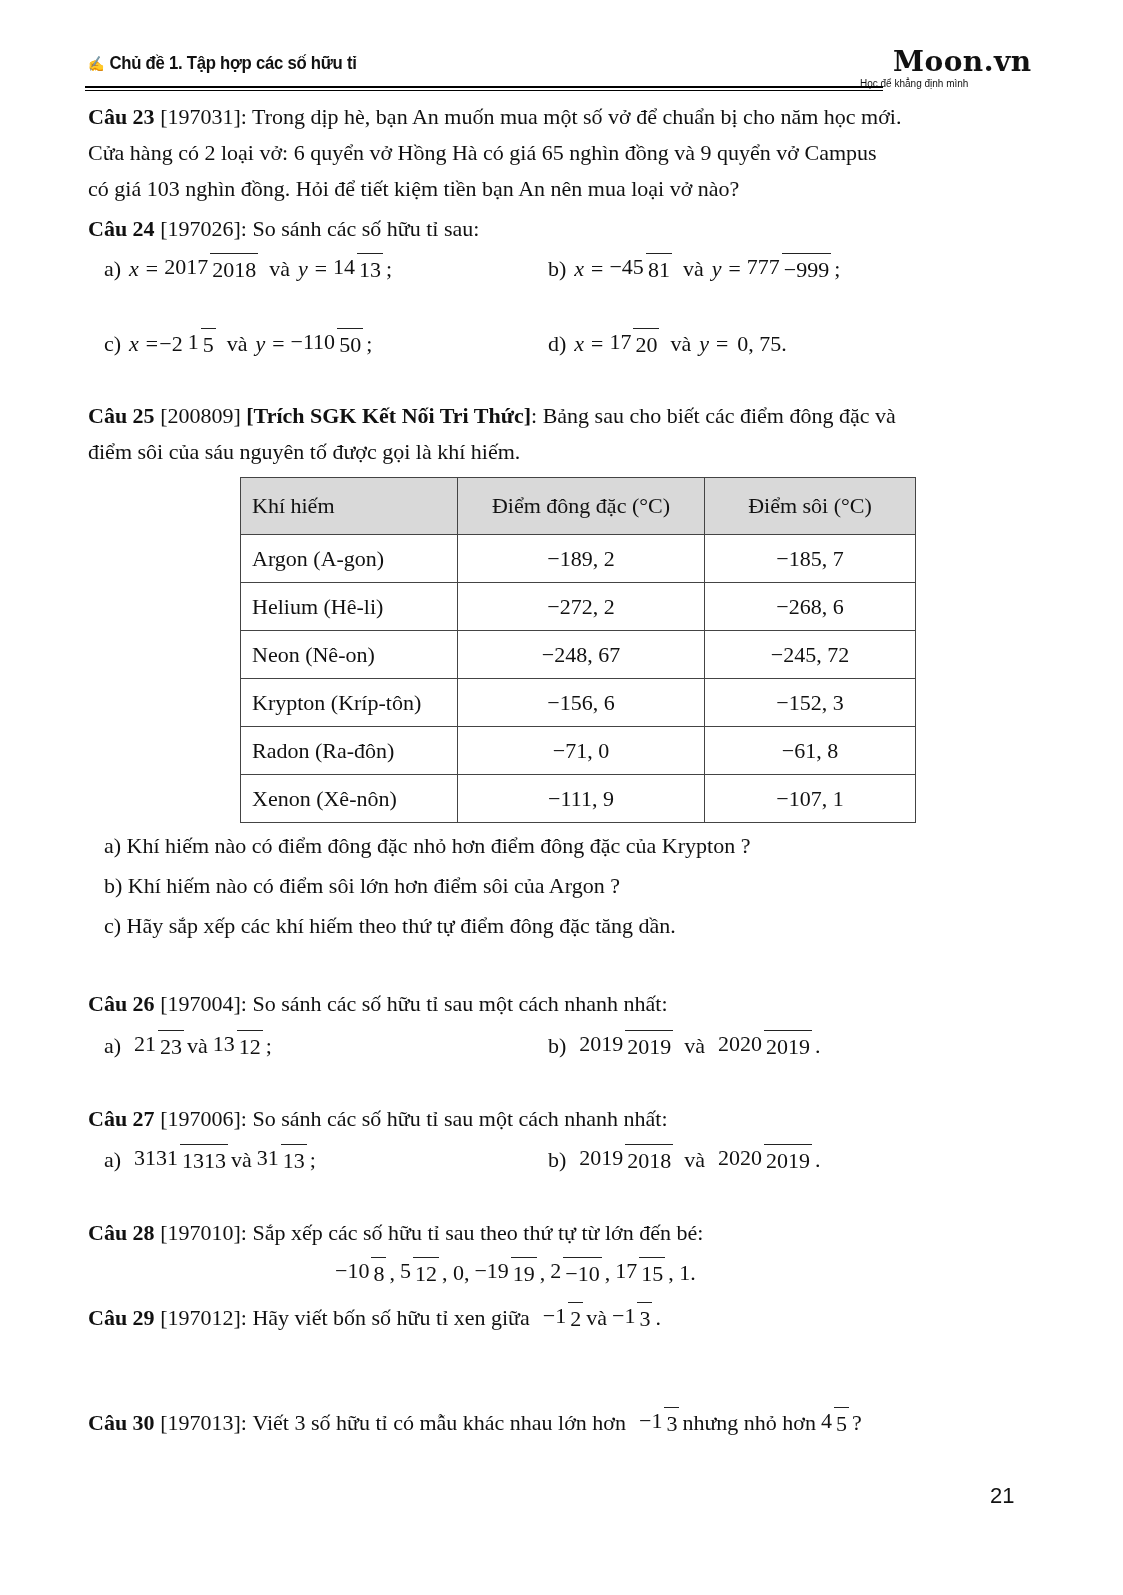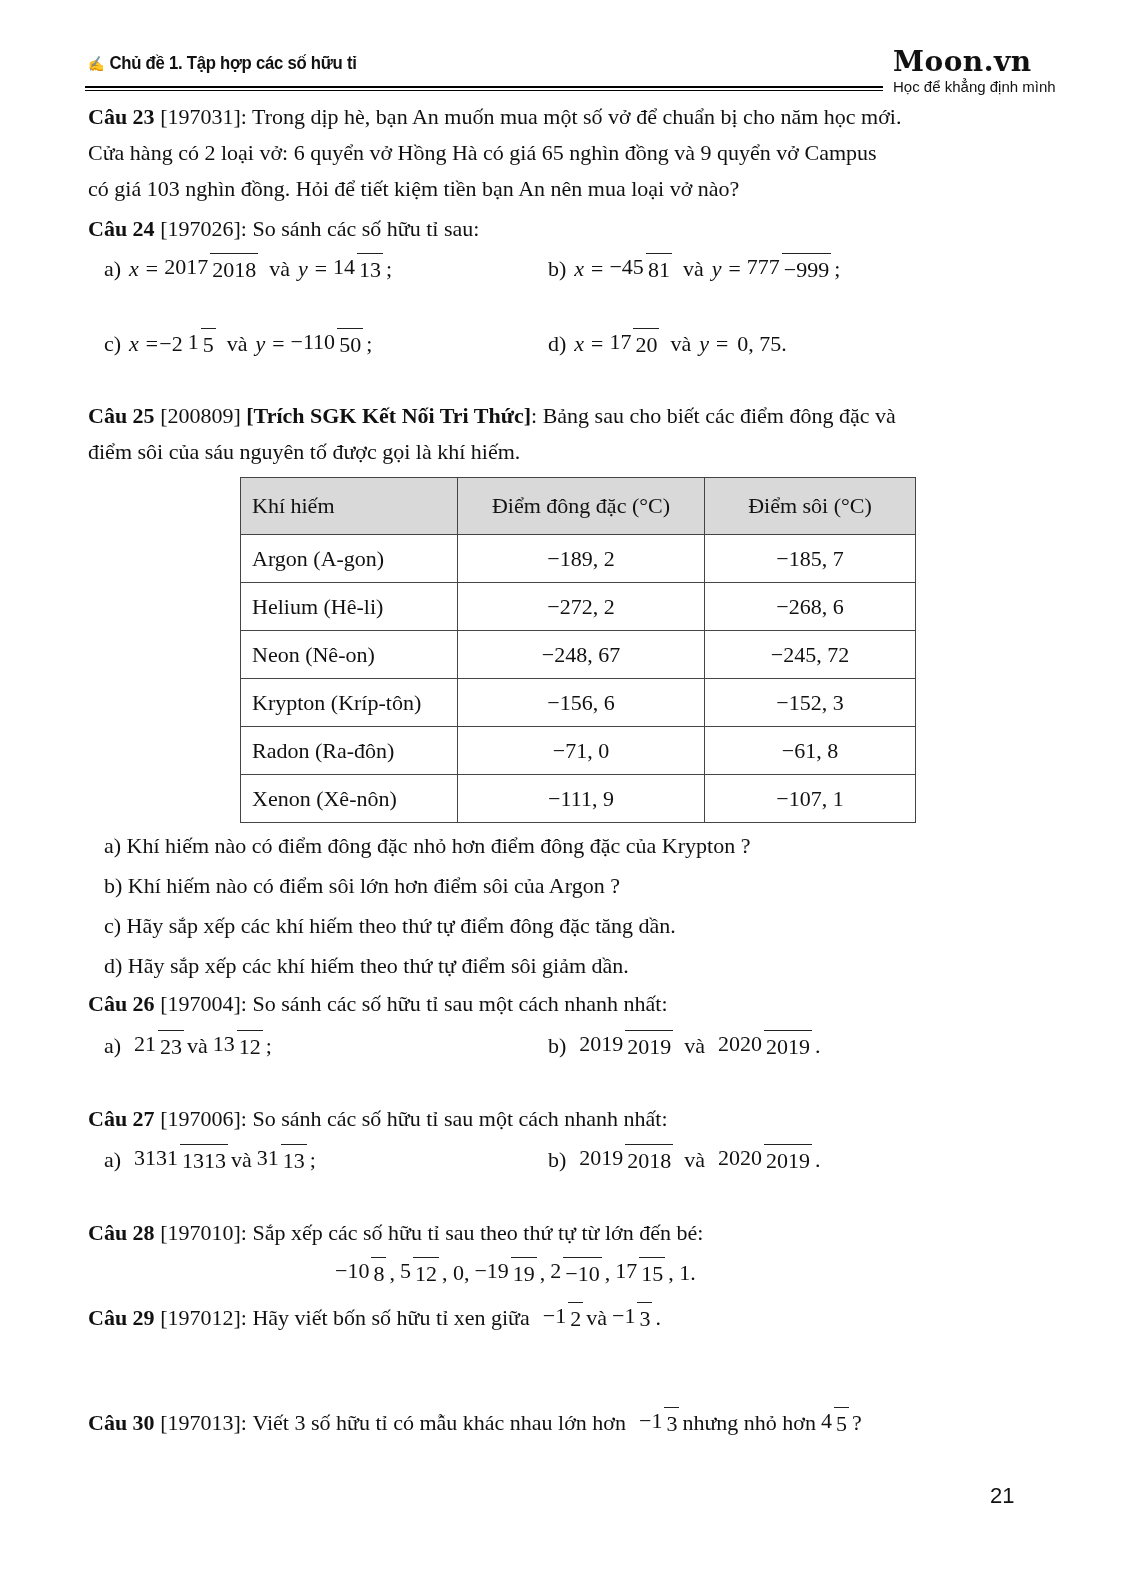--- a/index.html
+++ b/index.html
@@ -6,21 +6,21 @@
   body { width: 1123px; height: 1595px; position: relative; overflow: hidden;
          font-family: "Liberation Serif", serif; color: #111; }
   .page { position: absolute; left: 0; top: 0; width: 1092px; height: 1595px; }
 
   
   .hdr-title { position: absolute; left: 88px; top: 52px; font-family: "Liberation Sans", sans-serif;
                font-size: 19px; font-weight: bold; letter-spacing: -0.3px; transform: scaleX(0.88); transform-origin: left; }
   .hdr-title .pen { font-size: 15px; margin-right: 6px; font-weight: normal; }
   .brand { position: absolute; left: 893px; top: 45px; font-family: "DejaVu Serif", serif; font-weight: 900;
            font-size: 28px; letter-spacing: 0.5px; }
-  .slogan { position: absolute; left: 893px; top: 78px; font-family: "Liberation Sans", sans-serif; font-size: 15px; }
+  .slogan { position: absolute; left: 860px; top: 78px; font-family: "Liberation Sans", sans-serif; font-size: 10px; }
   .rule1 { position: absolute; left: 85px; width: 798px; top: 86px; border-top: 2px solid #000; }
   .rule2 { position: absolute; left: 85px; width: 798px; top: 90px; border-top: 1px solid #000; }
 
   
   .line { position: absolute; left: 88px; font-size: 22px; line-height: 36px; white-space: nowrap; }
   .b { font-weight: bold; }
   .math { font-style: italic; }
   .sub { position: absolute; font-size: 22px; white-space: nowrap; display: flex; align-items: center; }
   .frac { display: inline-flex; flex-direction: row; align-items: flex-start; vertical-align: middle; margin: 0 3px; font-style: normal; }
   .frac .num { padding: 0 2px 2px; line-height: 28px; }
@@ -184,21 +184,20 @@
           <td>Xenon (Xê-nôn)</td>
           <td>−111, 9</td>
           <td>−107, 1</td>
         </tr>
     </tbody>
   </table>
 
   <div class="line" style="left:104px; top:828px">a) Khí hiếm nào có điểm đông đặc nhỏ hơn điểm đông đặc của Krypton ?</div>
   <div class="line" style="left:104px; top:868px">b) Khí hiếm nào có điểm sôi lớn hơn điểm sôi của Argon ?</div>
   <div class="line" style="left:104px; top:908px">c) Hãy sắp xếp các khí hiếm theo thứ tự điểm đông đặc tăng dần.</div>
-  <div class="line" style="left:104px; top:948px">d) Hãy sắp xếp các khí hiếm theo thứ tự điểm sôi giảm dần.</div>
 
   <div class="line" style="top:986px">
     <span class="b">Câu 26</span>
     <span>[197004]:</span>
     <span>So sánh các số hữu tỉ sau một cách nhanh nhất:</span>
   </div>
   <div class="sub" style="left:104px; top:1030px">
     <span>a)</span>
       <span class="sp"></span>
     <span class="frac">

